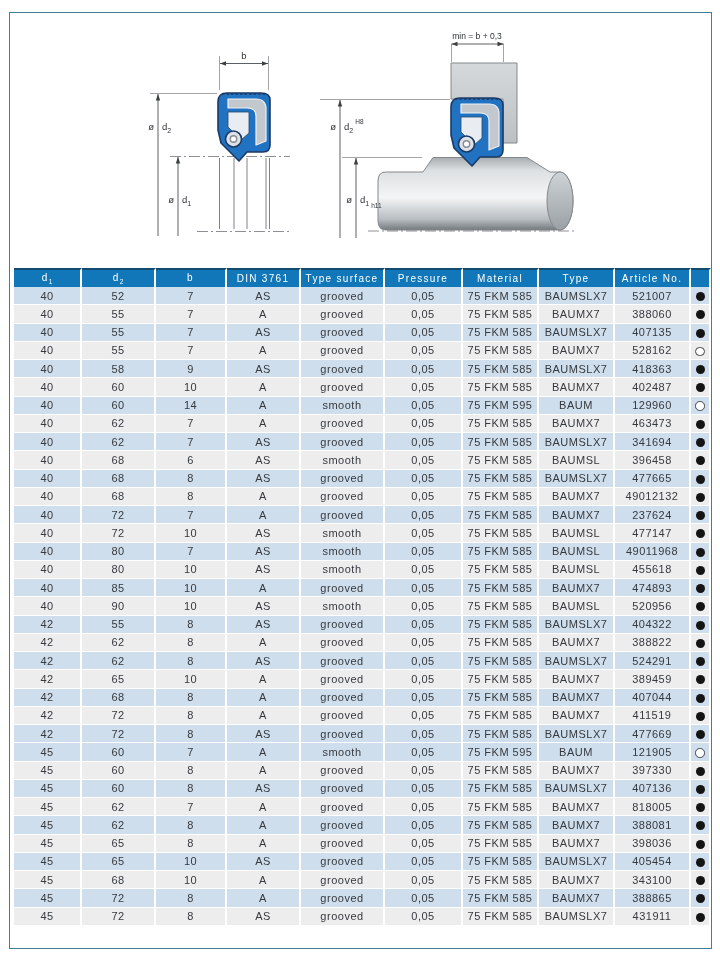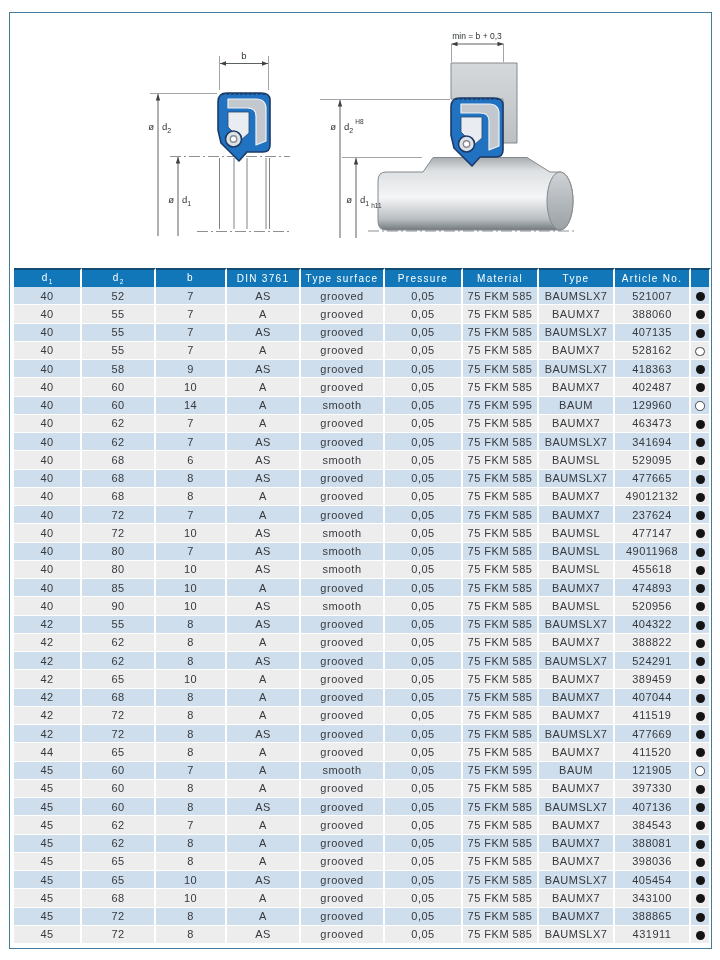--- a/index.html
+++ b/index.html
@@ -297,21 +297,21 @@
         </tr>
         <tr class="even">
           <td>40</td>
           <td>68</td>
           <td>6</td>
           <td>AS</td>
           <td>smooth</td>
           <td>0,05</td>
           <td>75 FKM 585</td>
           <td>BAUMSL</td>
-          <td>529095</td>
+          <td>396458</td>
           <td><span class="dot filled"></span></td>
         </tr>
         <tr class="odd">
           <td>40</td>
           <td>68</td>
           <td>8</td>
           <td>AS</td>
           <td>grooved</td>
           <td>0,05</td>
           <td>75 FKM 585</td>
@@ -478,32 +478,20 @@
         <tr class="odd">
           <td>42</td>
           <td>72</td>
           <td>8</td>
           <td>AS</td>
           <td>grooved</td>
           <td>0,05</td>
           <td>75 FKM 585</td>
           <td>BAUMSLX7</td>
           <td>477669</td>
-          <td><span class="dot filled"></span></td>
-        </tr>
-        <tr class="even">
-          <td>44</td>
-          <td>65</td>
-          <td>8</td>
-          <td>A</td>
-          <td>grooved</td>
-          <td>0,05</td>
-          <td>75 FKM 585</td>
-          <td>BAUMX7</td>
-          <td>411520</td>
           <td><span class="dot filled"></span></td>
         </tr>
         <tr class="odd">
           <td>45</td>
           <td>60</td>
           <td>7</td>
           <td>A</td>
           <td>smooth</td>
           <td>0,05</td>
           <td>75 FKM 595</td>
@@ -537,21 +525,21 @@
         </tr>
         <tr class="even">
           <td>45</td>
           <td>62</td>
           <td>7</td>
           <td>A</td>
           <td>grooved</td>
           <td>0,05</td>
           <td>75 FKM 585</td>
           <td>BAUMX7</td>
-          <td>384543</td>
+          <td>818005</td>
           <td><span class="dot filled"></span></td>
         </tr>
         <tr class="odd">
           <td>45</td>
           <td>62</td>
           <td>8</td>
           <td>A</td>
           <td>grooved</td>
           <td>0,05</td>
           <td>75 FKM 585</td>

